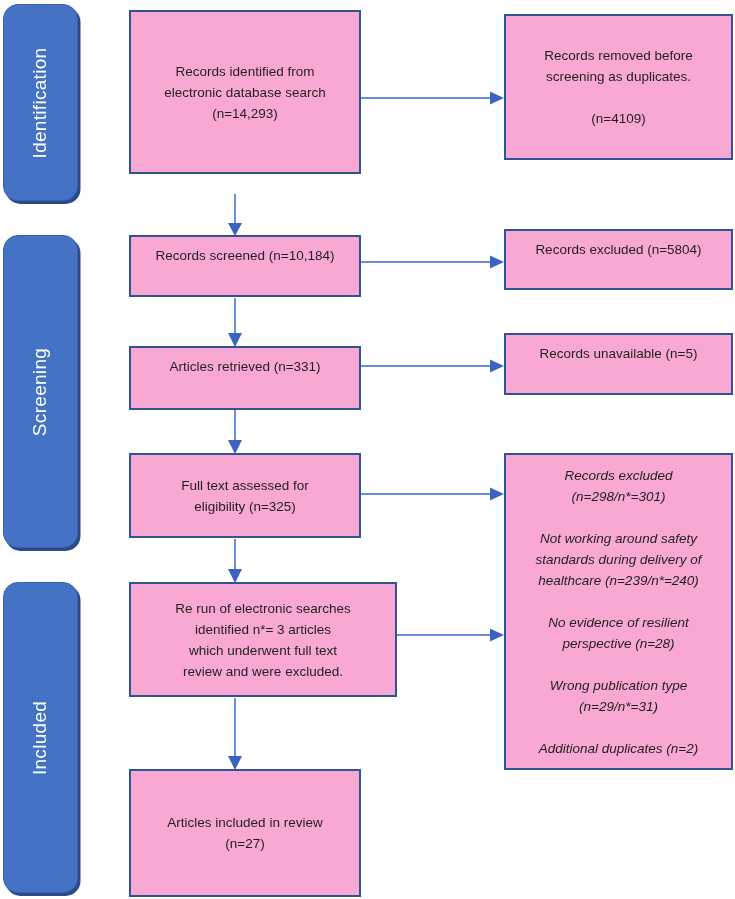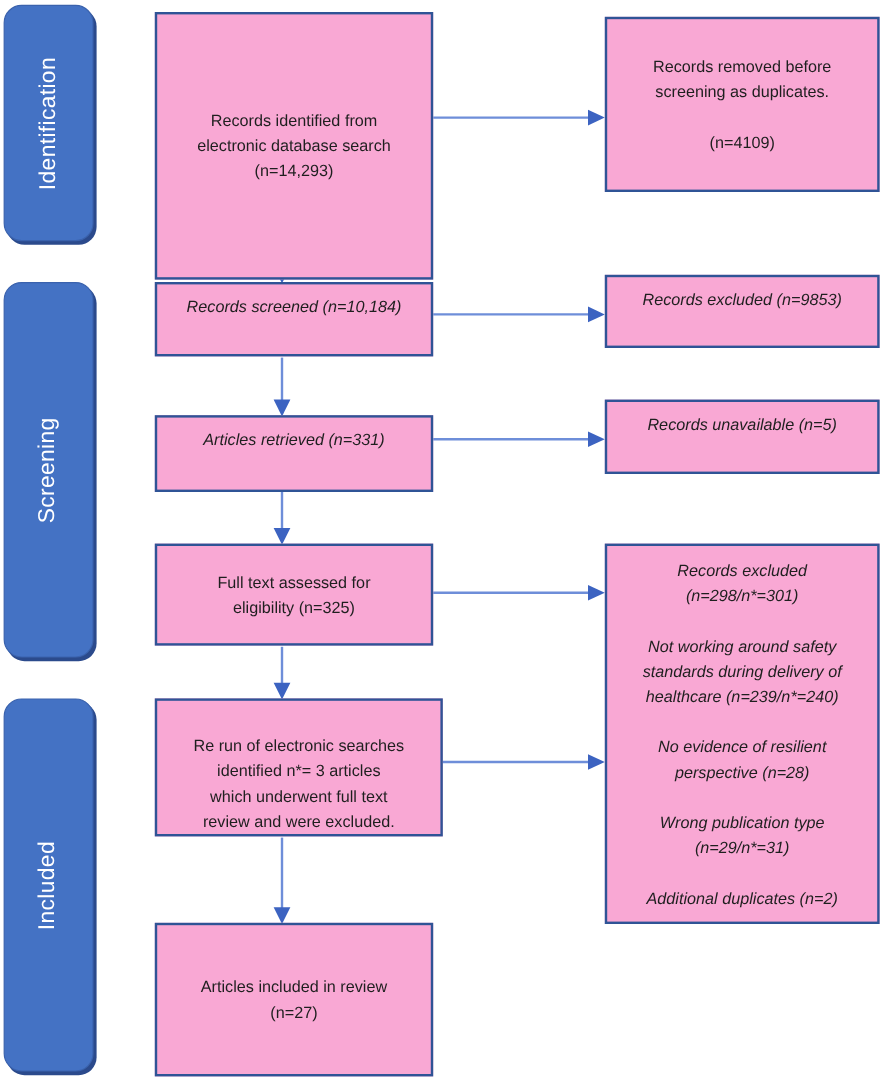--- a/index.html
+++ b/index.html
@@ -43,28 +43,28 @@
     background: #f9a8d4;
     color: var(--box-text, #1f1f1f);
     font-size: 13.5px;
     line-height: 21px;
     display: flex;
     align-items: center;
     justify-content: center;
     text-align: center;
   }
   .box .txt { white-space: pre-line; width: 100%; padding: 0 6px; }
-  .box.toppad { align-items: flex-start; font-style: italic; }
+  .box.toppad { align-items: flex-start; }
   .box.toppad .txt { padding-top: 8px; }
 
-  #box-identified   { left: 129px; top: 10px;  width: 232px; height: 223px; }
+  #box-identified   { left: 129px; top: 10px;  width: 232px; height: 164px; }
   #box-screened     { left: 129px; top: 235px; width: 232px; height: 62px;  }
   #box-retrieved    { left: 129px; top: 346px; width: 232px; height: 64px;  }
   #box-fulltext     { left: 129px; top: 453px; width: 232px; height: 85px;  }
-  #box-rerun        { left: 129px; top: 582px; width: 240px; height: 115px; align-items: flex-end; }
+  #box-rerun        { left: 129px; top: 582px; width: 268px; height: 115px; }
   #box-included     { left: 129px; top: 769px; width: 232px; height: 128px; }
 
   #box-removed-duplicates { left: 504px; top: 14px;  width: 229px; height: 146px; }
   #box-excluded-screening { left: 504px; top: 229px; width: 229px; height: 61px;  }
   #box-unavailable        { left: 504px; top: 333px; width: 229px; height: 62px;  }
   #box-excluded-fulltext  { left: 504px; top: 453px; width: 229px; height: 317px; font-style: italic; }
 
   
   svg.arrows { position: absolute; left: 0; top: 0; width: 735px; height: 899px; pointer-events: none; }
   .shaft { stroke: var(--arrow-shaft, #6E8ED9); stroke-width: 2; fill: none; }
@@ -137,21 +137,21 @@
     <div class="txt">Records removed before
 screening as duplicates.
 
 (n=4109)</div>
   </div>
 
   <div class="box toppad" id="box-screened">
     <div class="txt">Records screened (n=10,184)</div>
   </div>
   <div class="box toppad" id="box-excluded-screening">
-    <div class="txt">Records excluded (n=9853)</div>
+    <div class="txt">Records excluded (n=5804)</div>
   </div>
 
   <div class="box toppad" id="box-retrieved">
     <div class="txt">Articles retrieved (n=331)</div>
   </div>
   <div class="box toppad" id="box-unavailable">
     <div class="txt">Records unavailable (n=5)</div>
   </div>
 
   <div class="box" id="box-fulltext">

